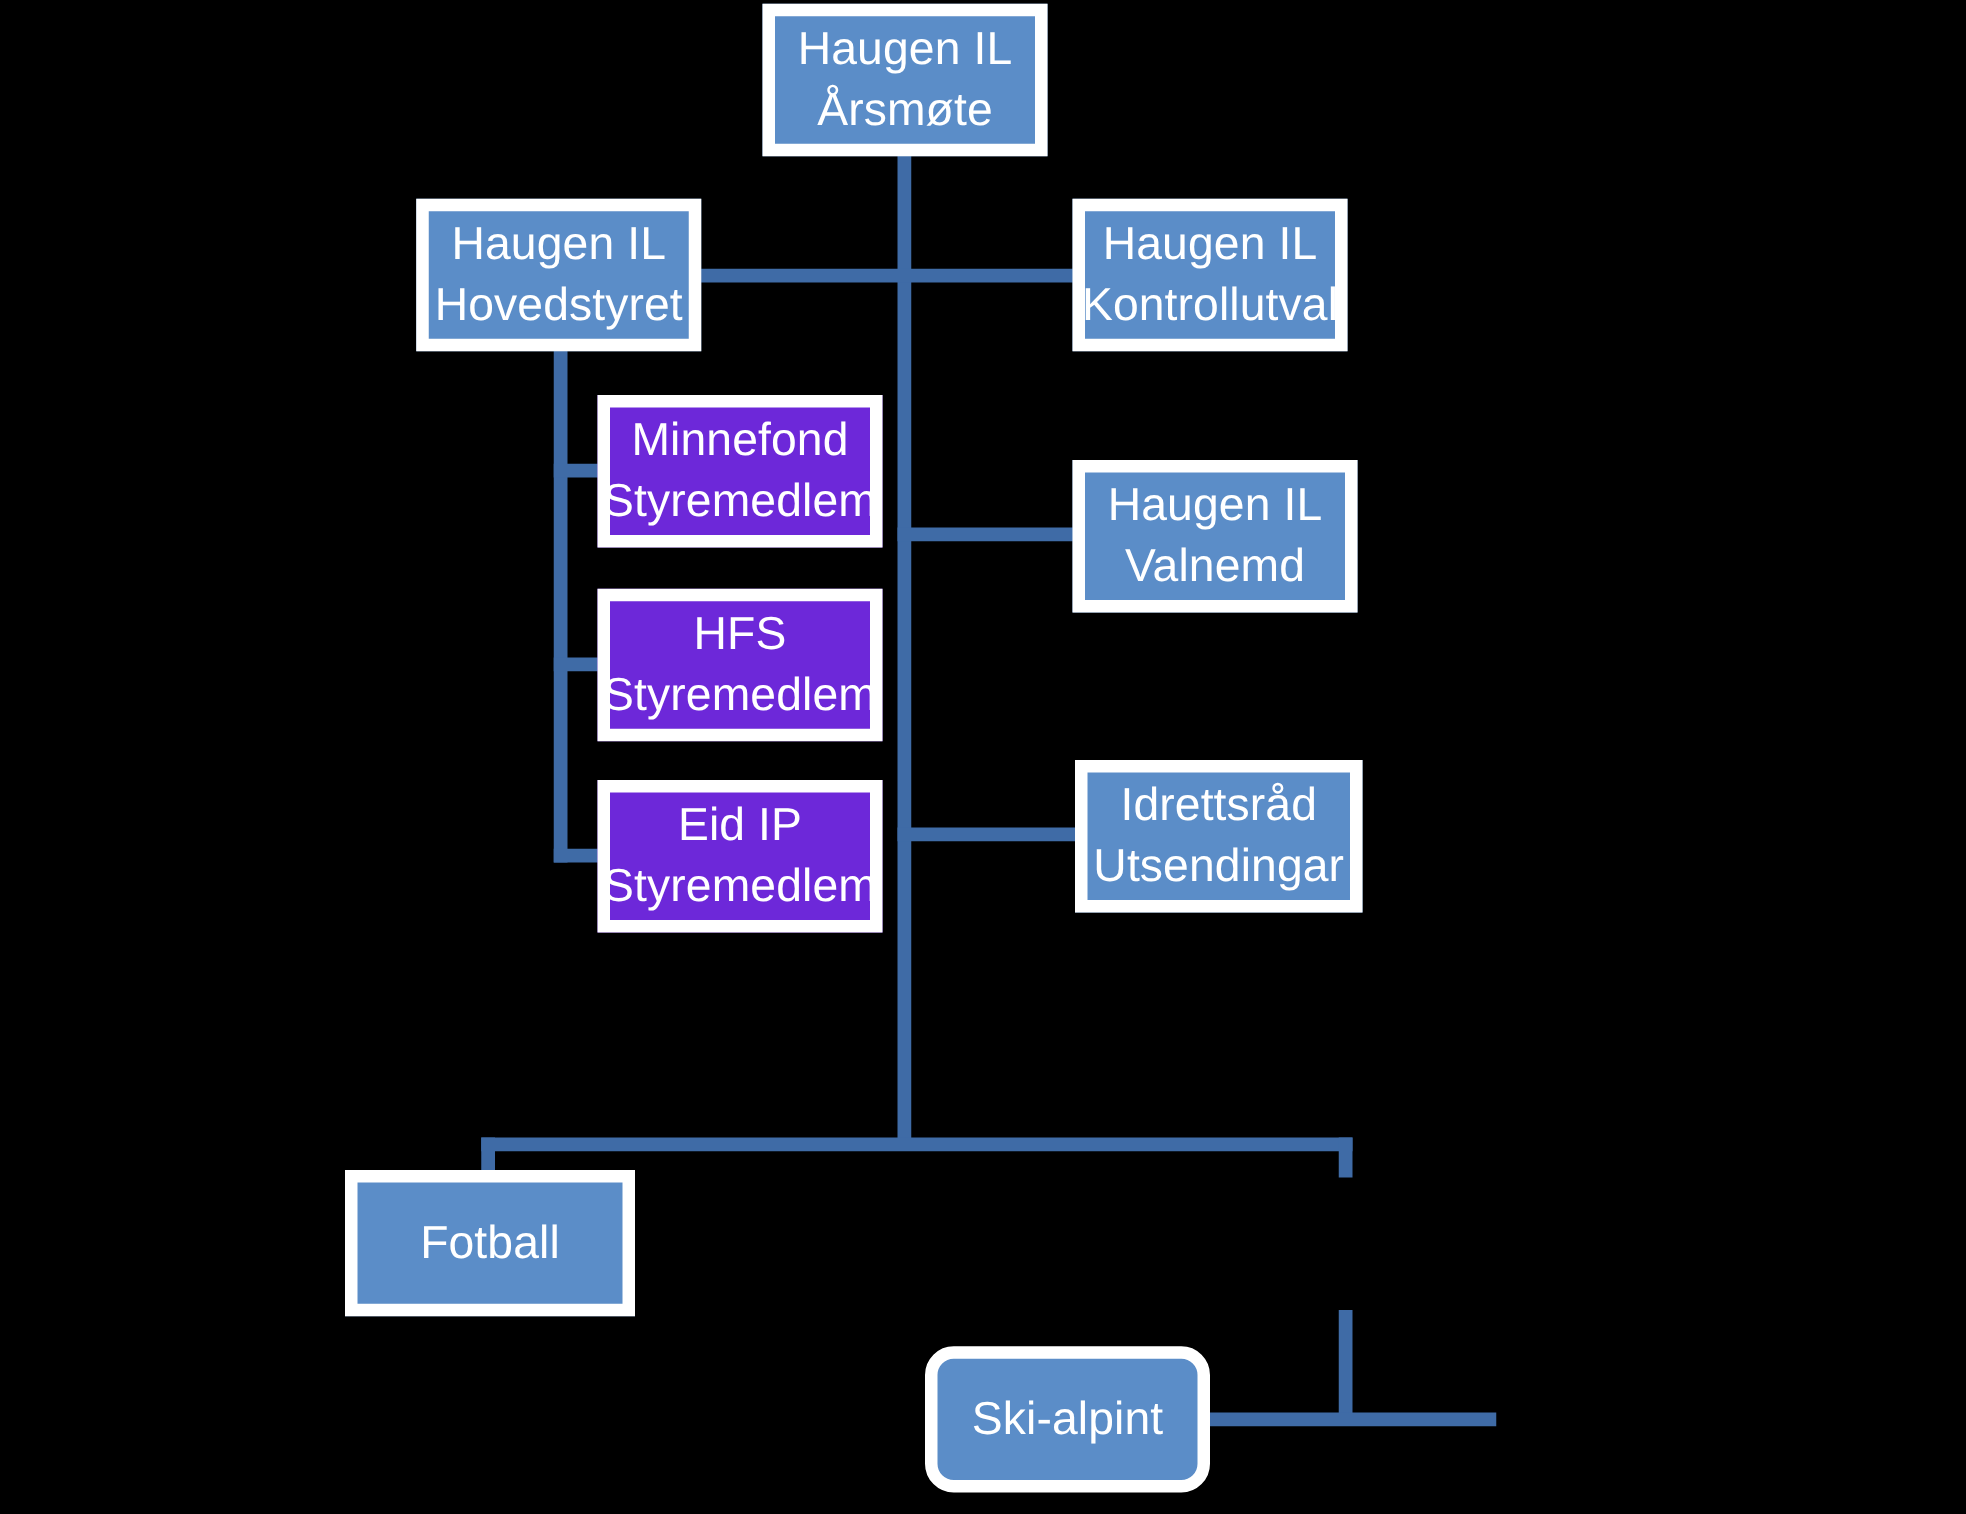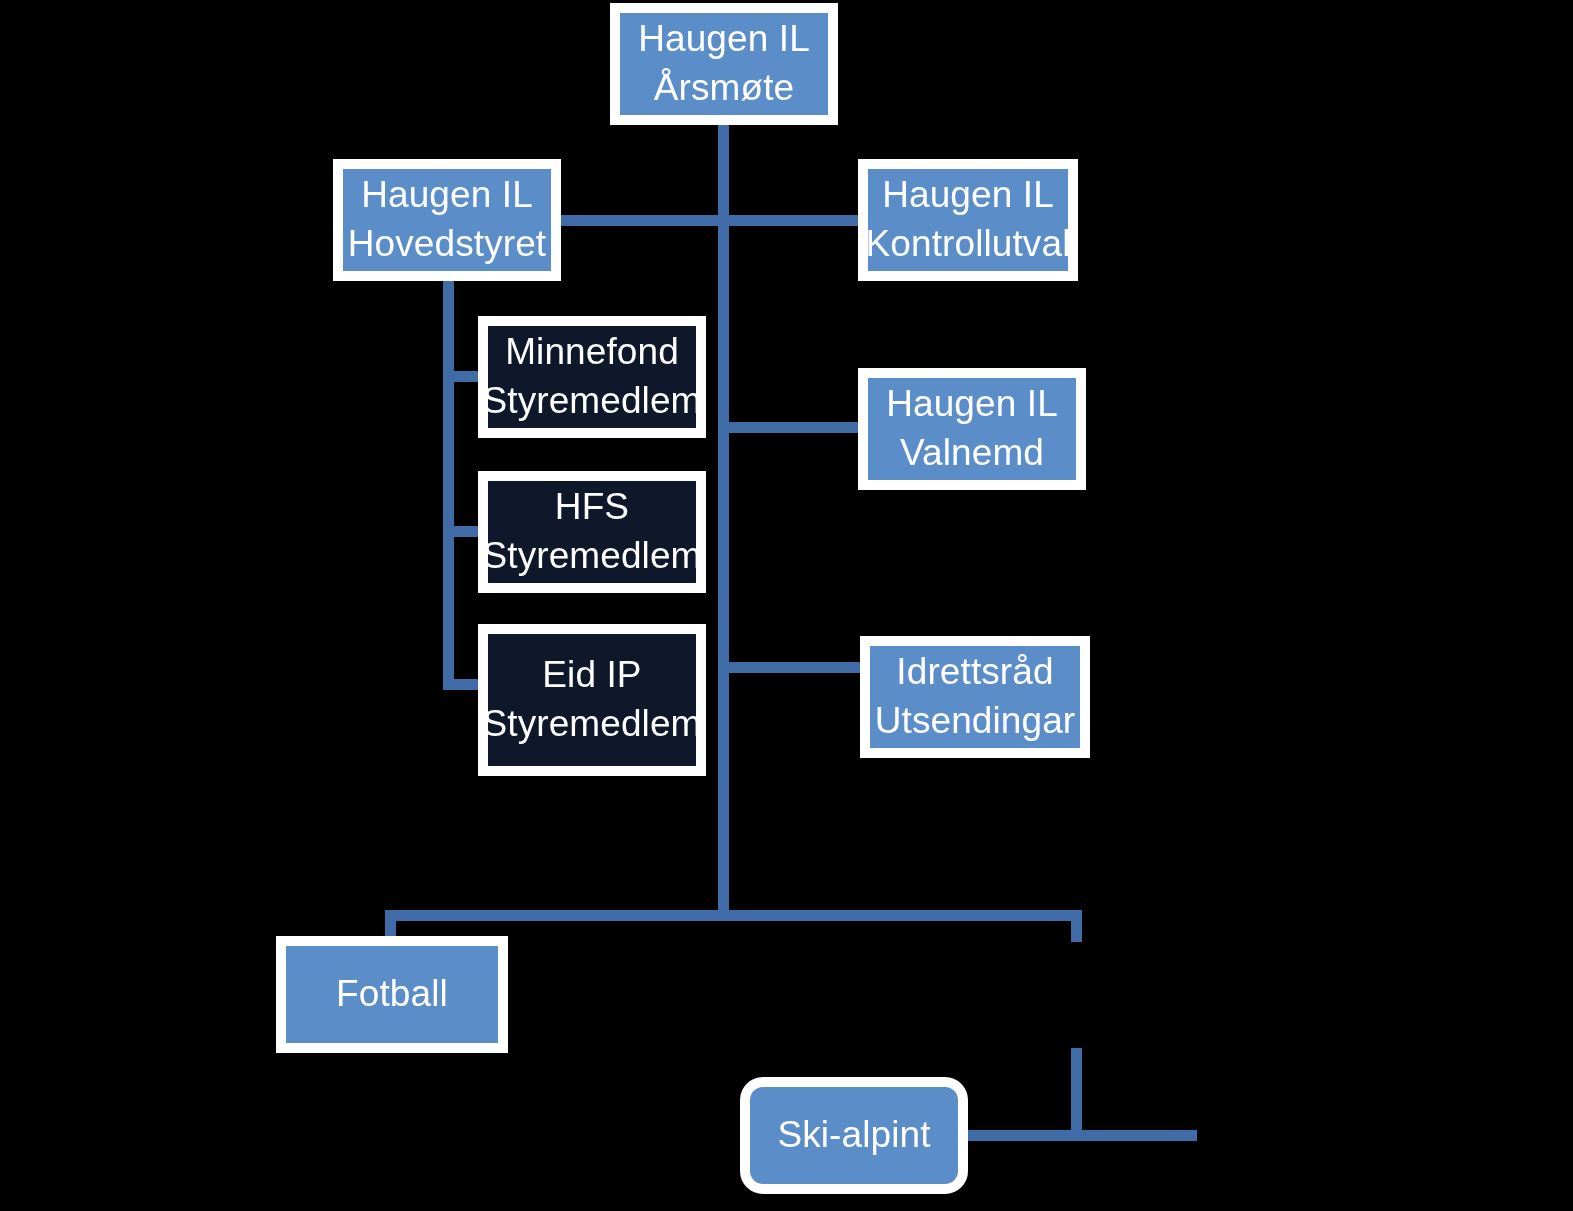--- a/index.html
+++ b/index.html
@@ -32,21 +32,21 @@
     justify-content: center;
     text-align: center;
     color: #FFFFFF;
     line-height: 1.32;
     font-size: 37px;
     font-weight: 400;
     white-space: pre-line;
     letter-spacing: 0.1px;
   }
   .node.light {
-    background: #0f172a;
+    background: #6d28d9;
   }
   .node .label {
     display: block;
     width: 100%;
     white-space: pre-line;
   }
   .node.overflow .label {
     width: 118%;
   }
 </style>
@@ -93,31 +93,31 @@
   <div class="node light overflow" style="left:478px; top:316px; width:228px; height:122px;">
     <span class="label">Minnefond
 Styremedlem</span>
   </div>
 
   <div class="node light overflow" style="left:478px; top:471px; width:228px; height:122px;">
     <span class="label">HFS
 Styremedlem</span>
   </div>
 
-  <div class="node light overflow" style="left:478px; top:624px; width:228px; height:152px;">
+  <div class="node light overflow" style="left:478px; top:624px; width:228px; height:122px;">
     <span class="label">Eid IP
 Styremedlem</span>
   </div>
 
   <div class="node" style="left:858px; top:368px; width:228px; height:122px;">
     <span class="label">Haugen IL
 Valnemd</span>
   </div>
 
-  <div class="node" style="left:860px; top:608px; width:230px; height:122px;margin-top:28px;">
+  <div class="node" style="left:860px; top:608px; width:230px; height:122px;">
     <span class="label">Idrettsråd
 Utsendingar</span>
   </div>
 
   <div class="node" style="left:276px; top:936px; width:232px; height:117px;">
     <span class="label">Fotball</span>
   </div>
 
 
 

